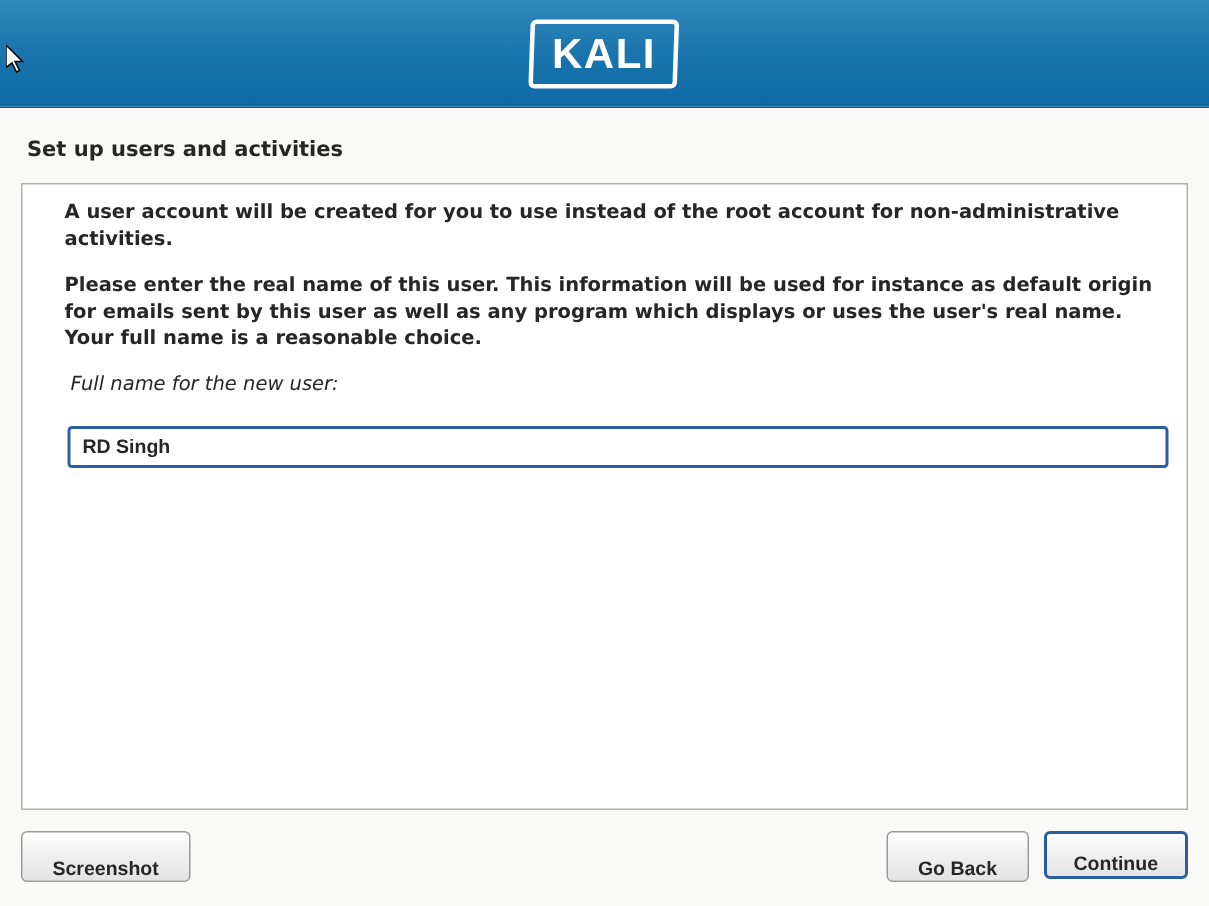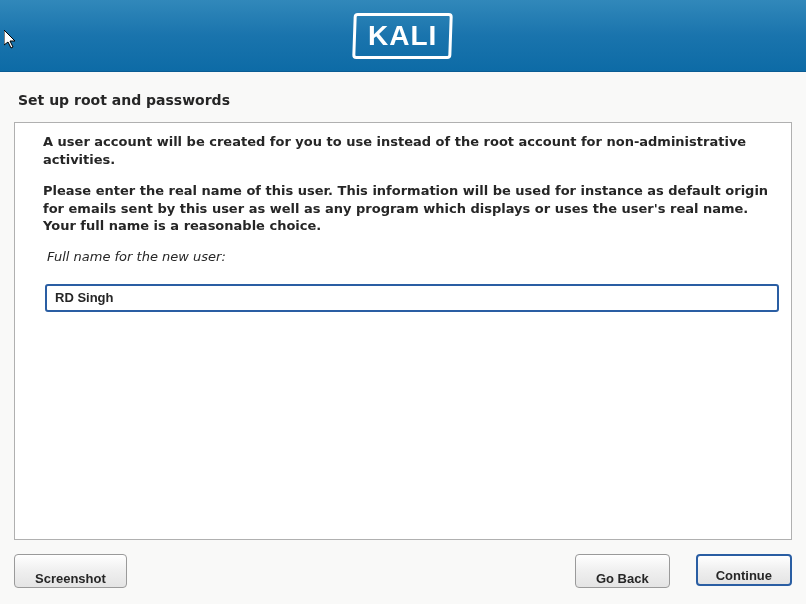--- a/index.html
+++ b/index.html
@@ -107,21 +107,21 @@
       background: #fff;
     }
     .button-bar {
       display: flex;
       justify-content: space-between;
       align-items: center;
       padding: 14px 14px 0 14px;
     }
     .btn-group-right {
       display: flex;
-      gap: 26px;
+      gap: 10px;
     }
     .btn {
       height: 32px;
       border: 1px solid #9a9a9a;
       border-radius: 4px;
       background: linear-gradient(180deg, #ffffff 0%, #efefef 50%, #e4e4e4 100%);
       font-size: 13px;
       font-weight: 700;
       color: #262626;
       padding: 16px 20px;
@@ -142,21 +142,21 @@
   </svg>
 </div>
 
 <div class="header">
   <div class="logo-box">
     <span class="logo-text">KALI</span>
   </div>
 </div>
 
 <div class="content">
-  <div class="page-title">Set up root and passwords</div>
+  <div class="page-title">Set up users and activities</div>
 
   <div class="panel">
     <div class="instr">A user account will be created for you to use instead of the root account for non-administrative activities.</div>
     <div class="instr instr-block2">Please enter the real name of this user. This information will be used for instance as default origin for emails sent by this user as well as any program which displays or uses the user's real name. Your full name is a reasonable choice.</div>
     <div class="field-label">Full name for the new user:</div>
     <input type="text" class="text-input" value="RD Singh" style="">
   </div>
 </div>
 
 <div class="button-bar">

